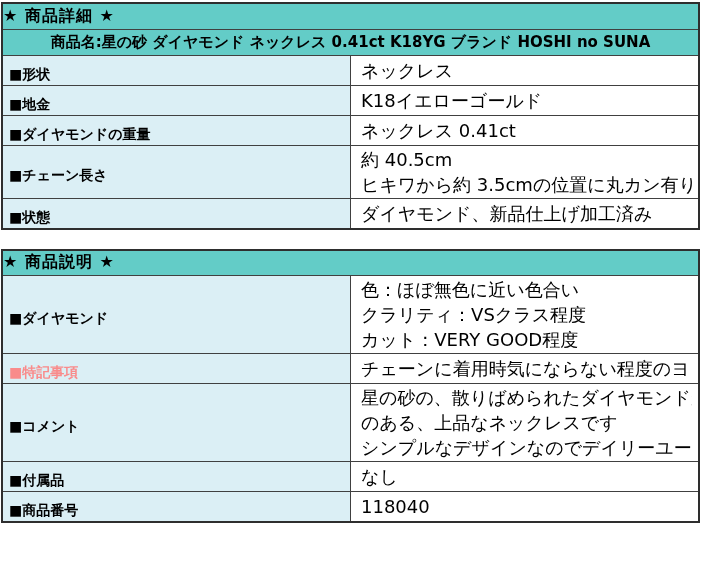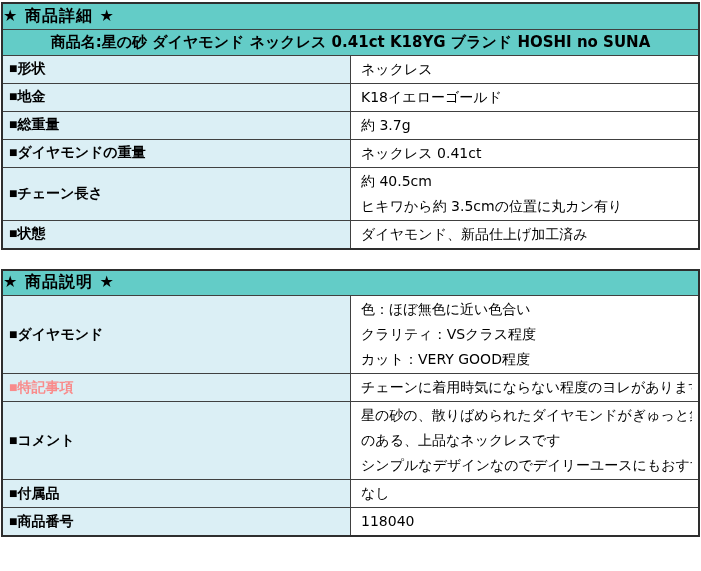--- a/index.html
+++ b/index.html
@@ -45,29 +45,28 @@
     background:var(--header-bg);
     text-align:center;
     font-weight:bold;
     font-size:15px;
     height:26px;
   }
   td.lbl{
     background:var(--label-bg);
     font-weight:bold;
     font-size:14px;
-    padding:1px 4px 1px 6px;
-    font-family:Liberation Mono, monospace;
+    padding:10px 4px 1px 6px;
   }
   table.details td.lbl{width:281px;}
   table.description td.lbl{width:211px;}
   td.lbl.highlight{color:var(--highlight);}
   td.val{
     background:var(--value-bg);
-    font-size:14px;
+    font-size:18px;
     padding:1px 6px 1px 10px;
   }
   .line{
     line-height:25px;
     white-space:nowrap;
     overflow:hidden;
   }
 </style>
 </head>
 <body>
@@ -83,26 +82,20 @@
     <tr>
       <td class="lbl">■形状</td>
       <td class="val">
         <div class="line">ネックレス</div>
       </td>
     </tr>
     <tr>
       <td class="lbl">■地金</td>
       <td class="val">
         <div class="line">K18イエローゴールド</div>
-      </td>
-    </tr>
-    <tr>
-      <td class="lbl">■総重量</td>
-      <td class="val">
-        <div class="line">約 3.7g</div>
       </td>
     </tr>
     <tr>
       <td class="lbl">■ダイヤモンドの重量</td>
       <td class="val">
         <div class="line">ネックレス 0.41ct</div>
       </td>
     </tr>
     <tr>
       <td class="lbl">■チェーン長さ</td>

